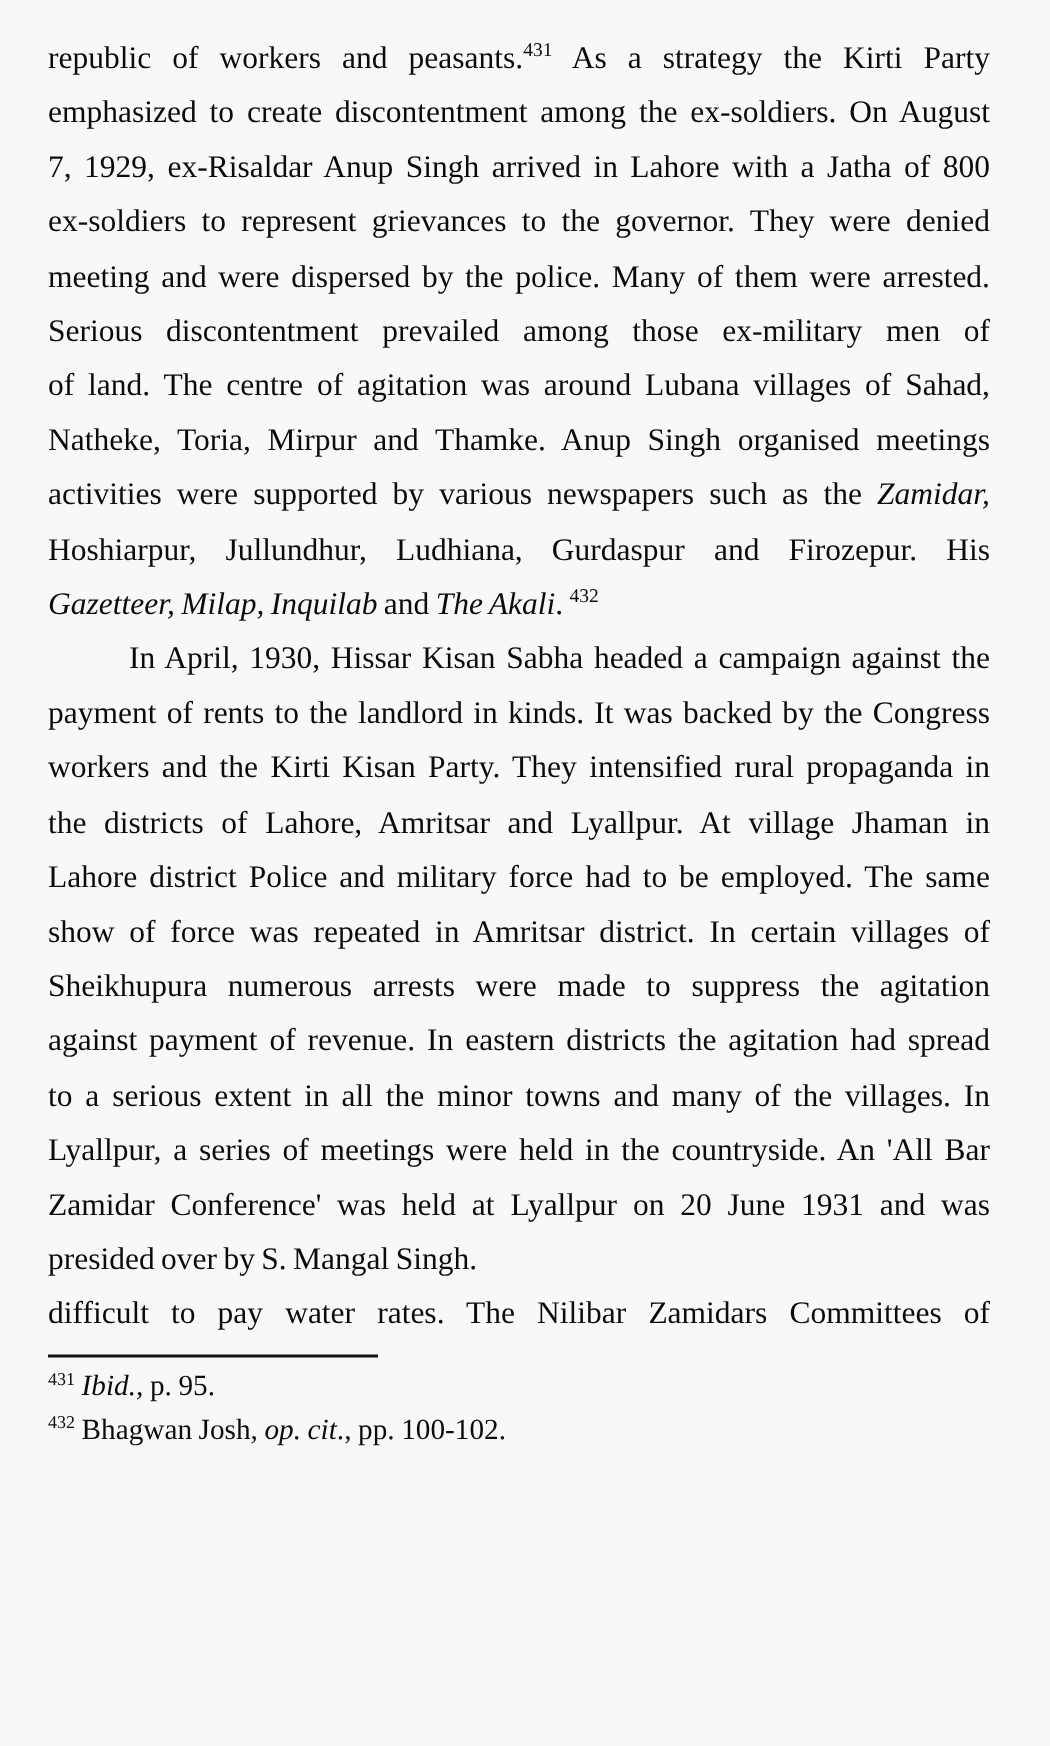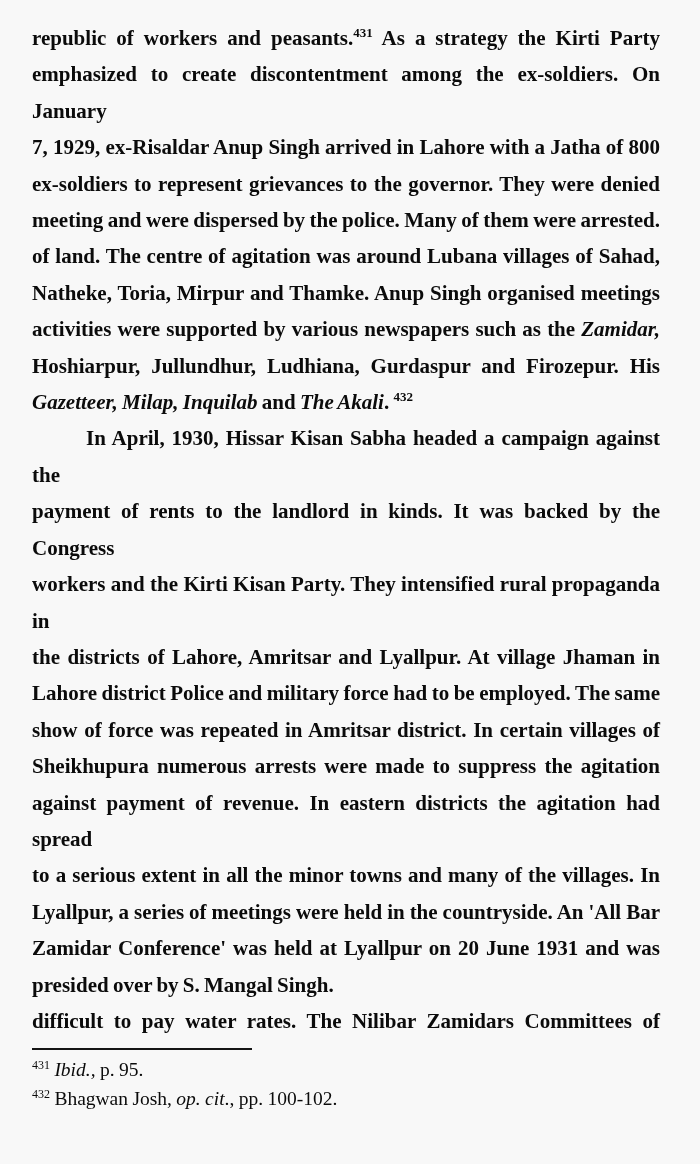--- a/index.html
+++ b/index.html
@@ -17,21 +17,20 @@
     overflow: hidden;
   }
   .body-text {
     font-size: 21px;
     line-height: 36.4px;
     word-spacing: -1px;
   }
   .line {
     text-align: justify;
     text-align-last: justify;
-    font-weight: bold;
   }
   .line.last {
     text-align-last: left;
   }
   .line.indent {
     text-indent: 54px;
   }
   .italic { font-style: italic; }
   sup.ref {
     font-size: 13px;
@@ -55,24 +54,25 @@
     font-size: 12px;
     top: -7px;
   }
 </style>
 </head>
 <body style="background: rgb(248, 248, 248); color: rgb(11, 11, 11);">
 
 <div class="page">
   <div class="body-text" id="body-text">
       <div class="line"><span>republic of workers and peasants.</span><sup class="ref">431</sup><span>  As a strategy the Kirti Party</span></div>
-      <div class="line"><span>emphasized to create discontentment among the ex-soldiers.  On January</span></div>
+      <div class="line"><span>emphasized to create discontentment among the ex-soldiers.  On August</span></div>
       <div class="line"><span>7, 1929, ex-Risaldar Anup Singh arrived in Lahore with a Jatha of 800</span></div>
       <div class="line"><span>ex-soldiers to represent grievances to the governor.  They were denied</span></div>
       <div class="line"><span>meeting and were dispersed by the police.  Many of them were arrested.</span></div>
+      <div class="line"><span>Serious discontentment prevailed among those ex-military men of</span></div>
       <div class="line"><span>of land.  The centre of agitation was around Lubana villages of Sahad,</span></div>
       <div class="line"><span>Natheke, Toria, Mirpur and Thamke.  Anup Singh organised meetings</span></div>
       <div class="line"><span>activities were supported by various newspapers such as the </span><span class="italic">Zamidar,</span></div>
       <div class="line"><span>Hoshiarpur, Jullundhur, Ludhiana, Gurdaspur and Firozepur.  His</span></div>
       <div class="line last"><span class="italic">Gazetteer, Milap, Inquilab</span><span> and </span><span class="italic">The Akali</span><span>. </span><sup class="ref">432</sup></div>
       <div class="line indent"><span>In April, 1930, Hissar Kisan Sabha headed a campaign against the</span></div>
       <div class="line"><span>payment of rents to the landlord in kinds.  It was backed by the Congress</span></div>
       <div class="line"><span>workers and the Kirti Kisan Party.  They intensified rural propaganda in</span></div>
       <div class="line"><span>the districts of Lahore, Amritsar and Lyallpur.  At village Jhaman in</span></div>
       <div class="line"><span>Lahore district Police and military force had to be employed.  The same</span></div>

